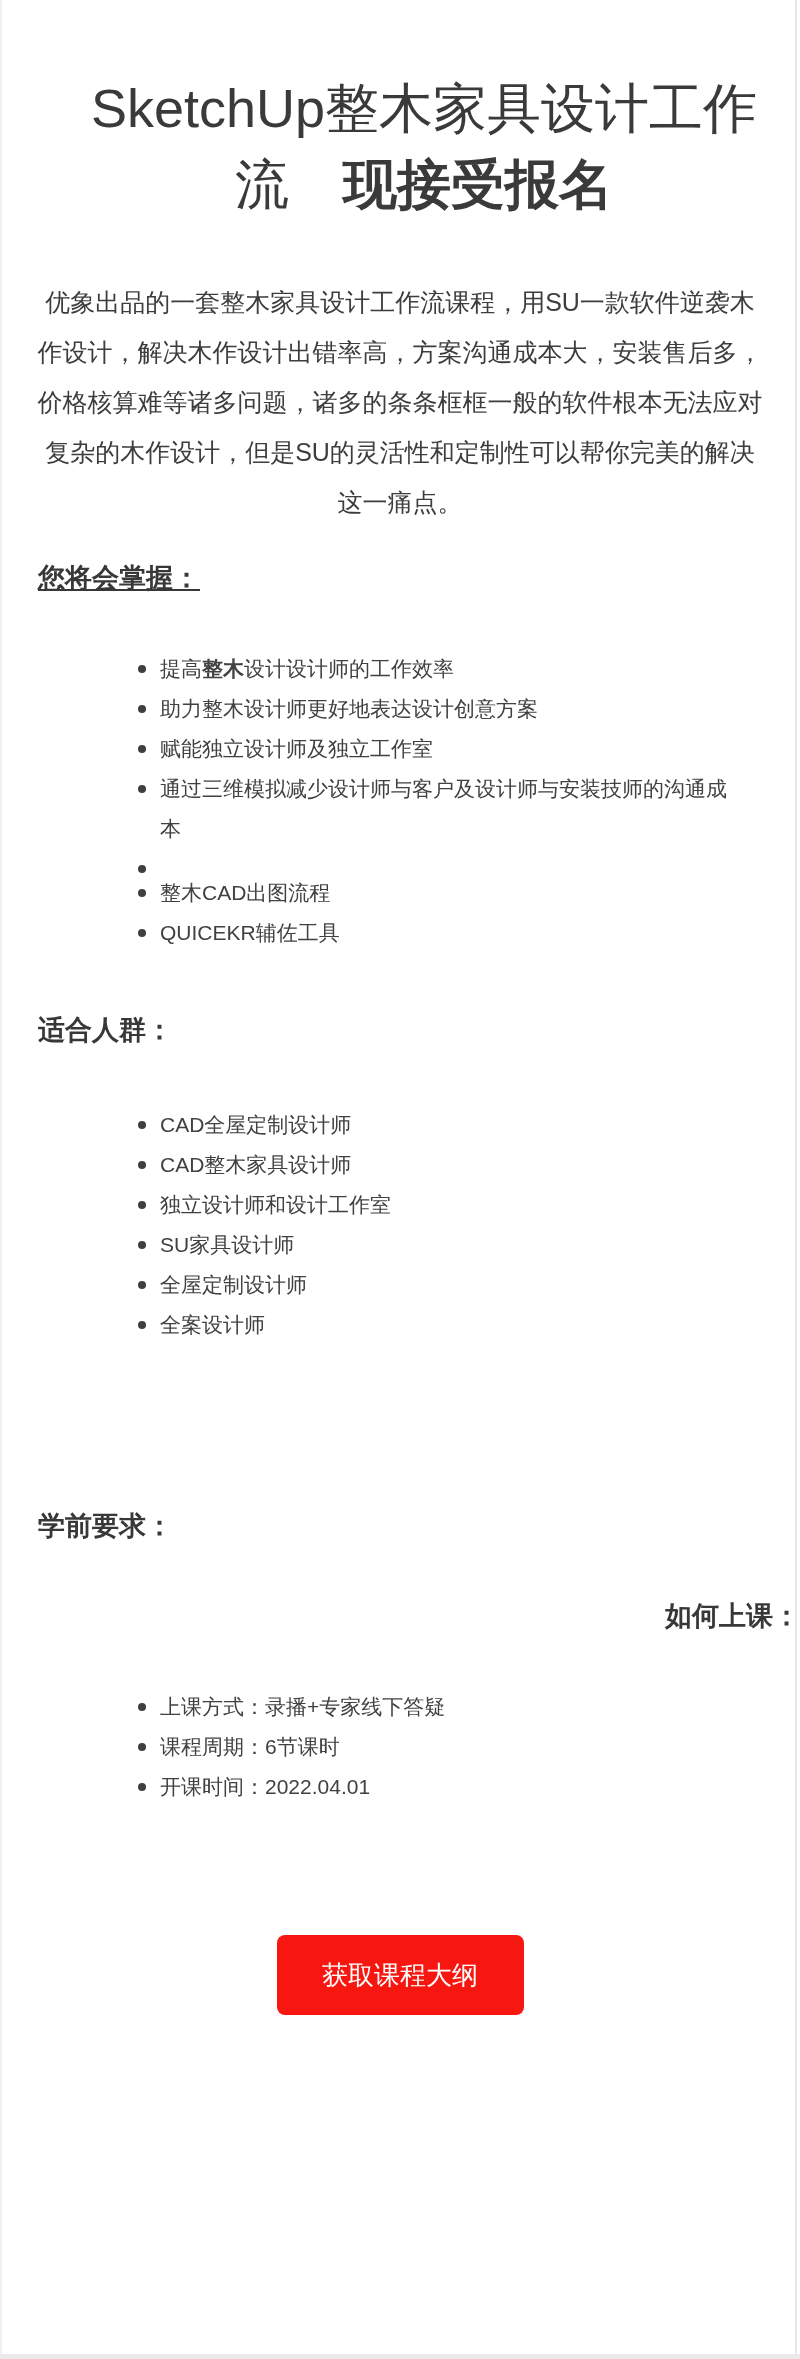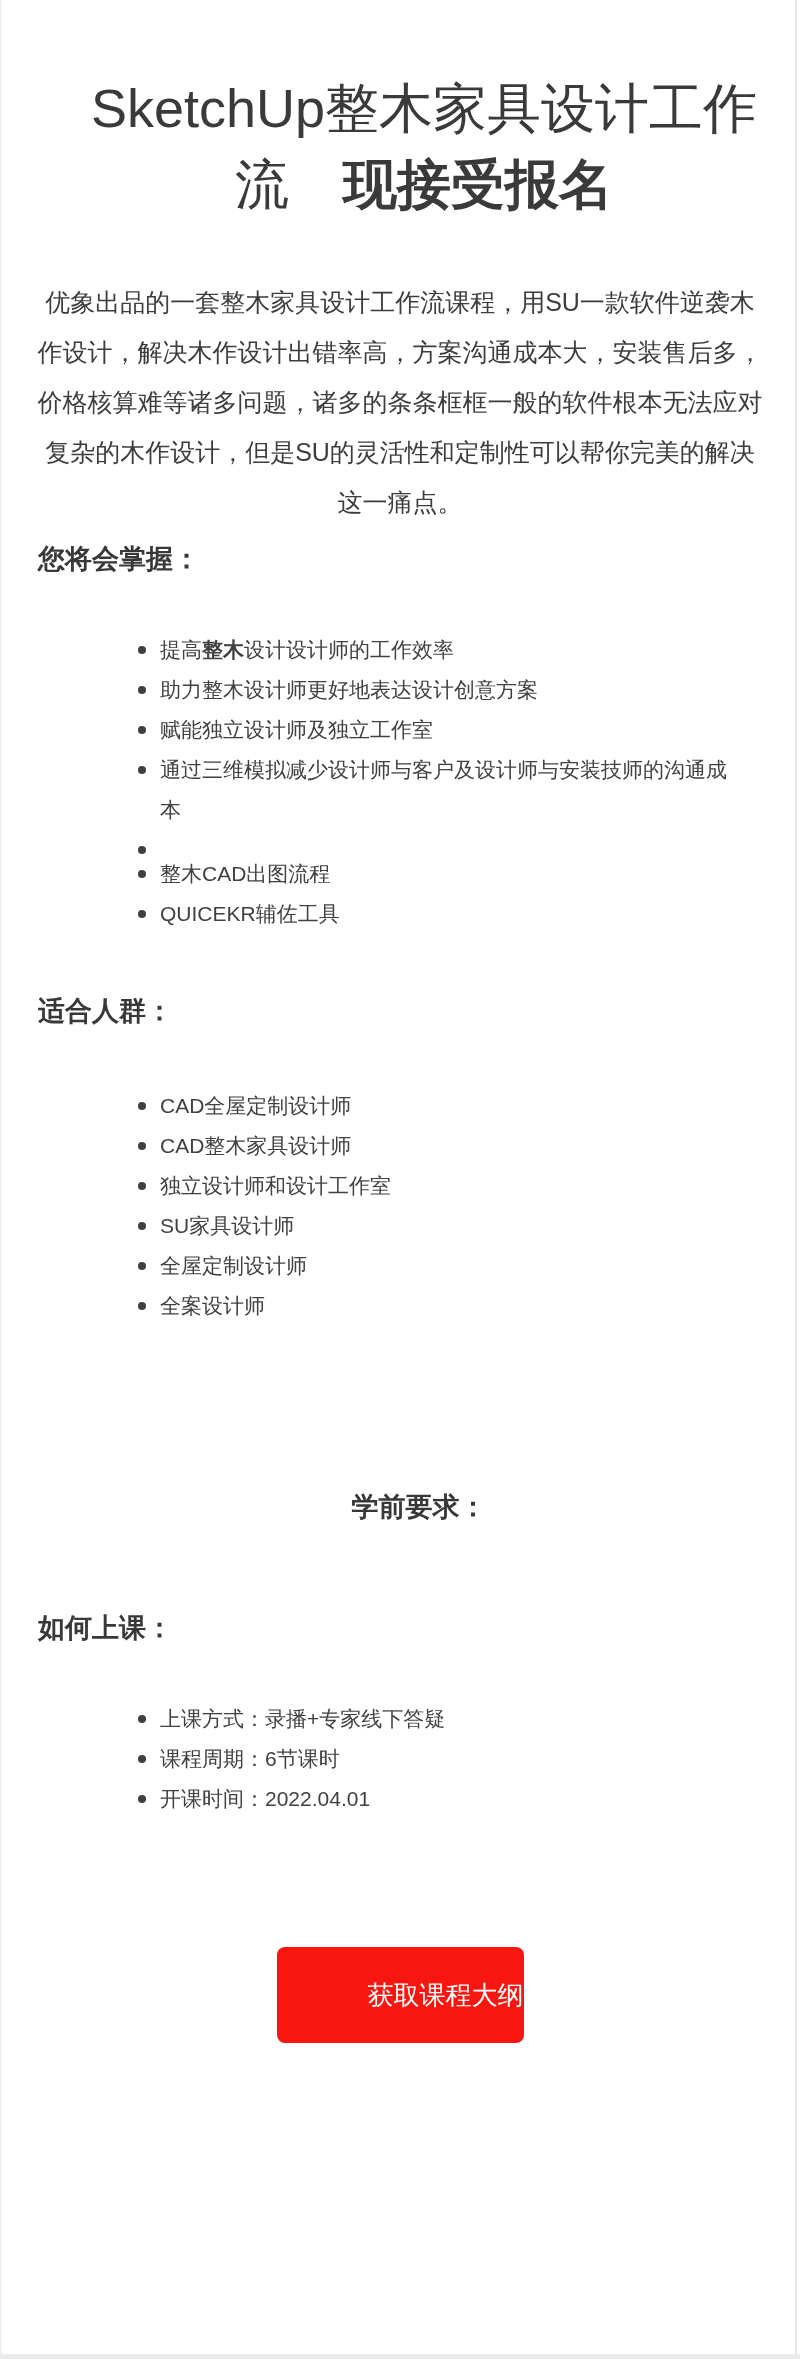--- a/index.html
+++ b/index.html
@@ -40,24 +40,24 @@
     color: #3d3d3d;
   }
 
   .sec-heading {
     margin-left: 38px;
     font-size: 27px;
     line-height: 38px;
     font-weight: 700;
     color: #383838;
   }
-  .h-master   { margin-top: 13px; }
+  .h-master   { margin-top: 32px; text-decoration: underline; }
   .h-audience { margin-top: 58px; }
-  .h-prereq   { margin-top: 162px; text-align: center; }
-  .h-howto    { margin-top: 83px; }
+  .h-prereq   { margin-top: 162px; }
+  .h-howto    { margin-top: 52px; text-align: right; }
 
   ul.blist {
     list-style: none;
     margin-left: 138px;
     padding: 0;
   }
   .l-master   { margin-top: 52px; }
   .l-audience { margin-top: 56px; }
   .l-prereq   { margin-top: 66px; }
   .l-howto    { margin-top: 52px; }
@@ -83,29 +83,28 @@
   .inline-link {
     color: #2fb0c0;
     text-decoration: none;
     cursor: pointer;
   }
 
   .cta-button {
     display: block;
     margin: 128px auto 0;
     width: 247px;
-    height: 96px;
+    height: 80px;
     background: #f81710;
     border: none;
     border-radius: 8px;
     color: #ffffff;
     font-family: inherit;
     font-size: 26px;
     cursor: pointer;
-    text-align: right;
   }
 </style>
 </head>
 <body>
 
 <div class="page">
 
   <div class="edge-left"></div>
   <div class="edge-right"></div>
   <div class="edge-bottom"></div>

